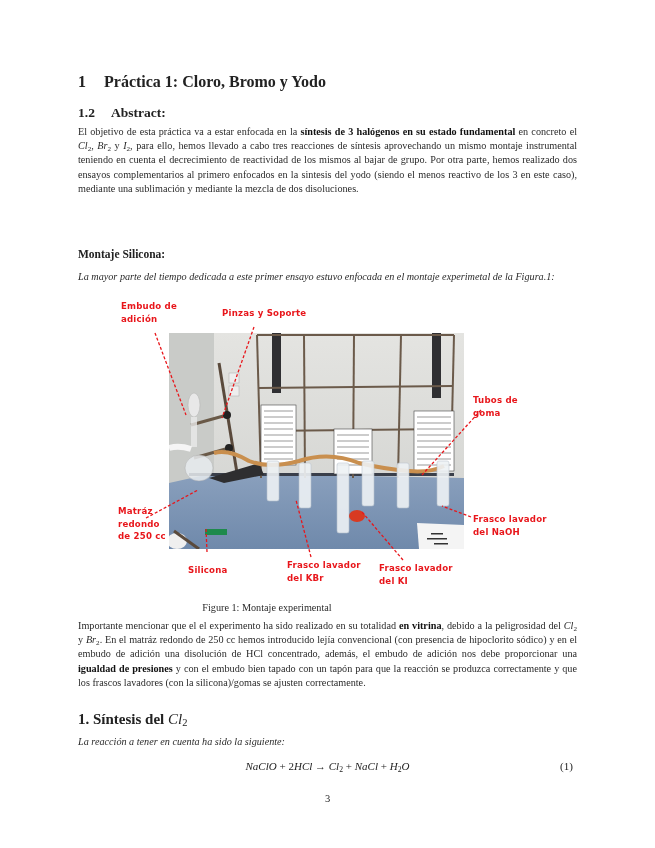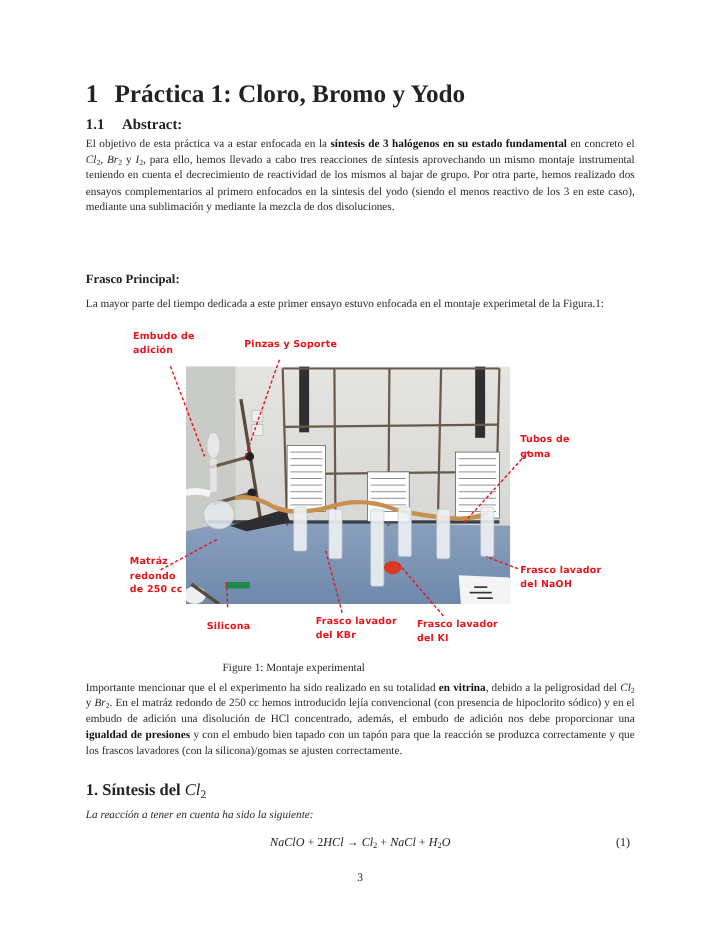--- a/index.html
+++ b/index.html
@@ -1,20 +1,20 @@
 <!DOCTYPE html>
 <html><head>
 <meta charset="utf-8">
 <style>
   html, body { margin: 0; padding: 0; background: #ffffff; }
   body { width: 655px; height: 848px; position: relative; overflow: hidden;
          font-family: "DejaVu Serif", "Liberation Serif", serif; color: #222; }
   .page { position: absolute; left: 0; top: 0; width: 655px; height: 848px; }
   .abs { position: absolute; }
-  .h1 { left: 78px; top: 73px; font-size: 23px; font-weight: bold; white-space: nowrap; font-family: "Liberation Serif", serif; }
+  .h1 { left: 78px; top: 73px; font-size: 16px; font-weight: bold; white-space: nowrap; font-family: "Liberation Serif", serif; }
   .h1 .num { display: inline-block; width: 26px; }
   .h2 { font-size: 13.5px; font-weight: bold; white-space: nowrap; font-family: "Liberation Serif", serif; }
   .h2 .num { display: inline-block; width: 33px; }
   .h3 { font-size: 11.5px; font-weight: bold; white-space: nowrap; font-family: "Liberation Serif", serif; }
   .para { left: 78px; width: 499px; font-size: 10.2px; line-height: 14.2px; text-align: justify;
           font-family: "Liberation Serif", serif; color: #2a2a2a; }
   .para b { color: #111; }
   .para i, .eq i { font-style: italic; }
   sub { font-size: 70%; vertical-align: -2px; line-height: 0; }
   .photo { left: 169px; top: 333px; width: 295px; height: 216px; overflow: hidden; }
@@ -30,31 +30,31 @@
 </head>
 <body>
 
 <div class="page">
 
   <div class="abs h1">
     <span class="num">1</span><span>Práctica 1: Cloro, Bromo y Yodo</span>
   </div>
 
   <div class="abs h2" style="left:78px; top:105px;">
-    <span class="num">1.1</span><span>Abstract:</span>
+    <span class="num">1.2</span><span>Abstract:</span>
   </div>
 
   <div class="abs para" style="top:125px;">
     <span>El objetivo de esta práctica va a estar enfocada en la </span><b>síntesis de 3 halógenos en su estado fundamental</b><span> en concreto el </span><i>Cl</i><sub>2</sub><span>, </span><i>Br</i><sub>2</sub><span> y </span><i>I</i><sub>2</sub><span>, para ello, hemos llevado a cabo tres reacciones de síntesis aprovechando un mismo montaje instrumental teniendo en cuenta el decrecimiento de reactividad de los mismos al bajar de grupo. Por otra parte, hemos realizado dos ensayos complementarios al primero enfocados en la sintesis del yodo (siendo el menos reactivo de los 3 en este caso), mediante una sublimación y mediante la mezcla de dos disoluciones.</span>
   </div>
 
 
-  <div class="abs h3" style="left:78px; top:248px;">Frasco Principal:</div>
+  <div class="abs h3" style="left:78px; top:248px;">Montaje Silicona:</div>
 
-  <div class="abs para" style="top:270px;">La mayor parte del tiempo dedicada a este primer ensayo estuvo enfocada en el montaje experimetal de la Figura.1:</div>
+  <div class="abs para" style="top:270px;font-style:italic;">La mayor parte del tiempo dedicada a este primer ensayo estuvo enfocada en el montaje experimetal de la Figura.1:</div>
 
   <div class="abs photo">
     <svg width="295" height="216" viewBox="0 0 295 216">
       <defs>
         <linearGradient id="wall" x1="0" y1="0" x2="0" y2="1">
           <stop offset="0" stop-color="#e4e4e1"></stop>
           <stop offset="1" stop-color="#d0d1ce"></stop>
         </linearGradient>
         <linearGradient id="bench" x1="0" y1="0" x2="0" y2="1">
           <stop offset="0" stop-color="#8aa0bd"></stop>

